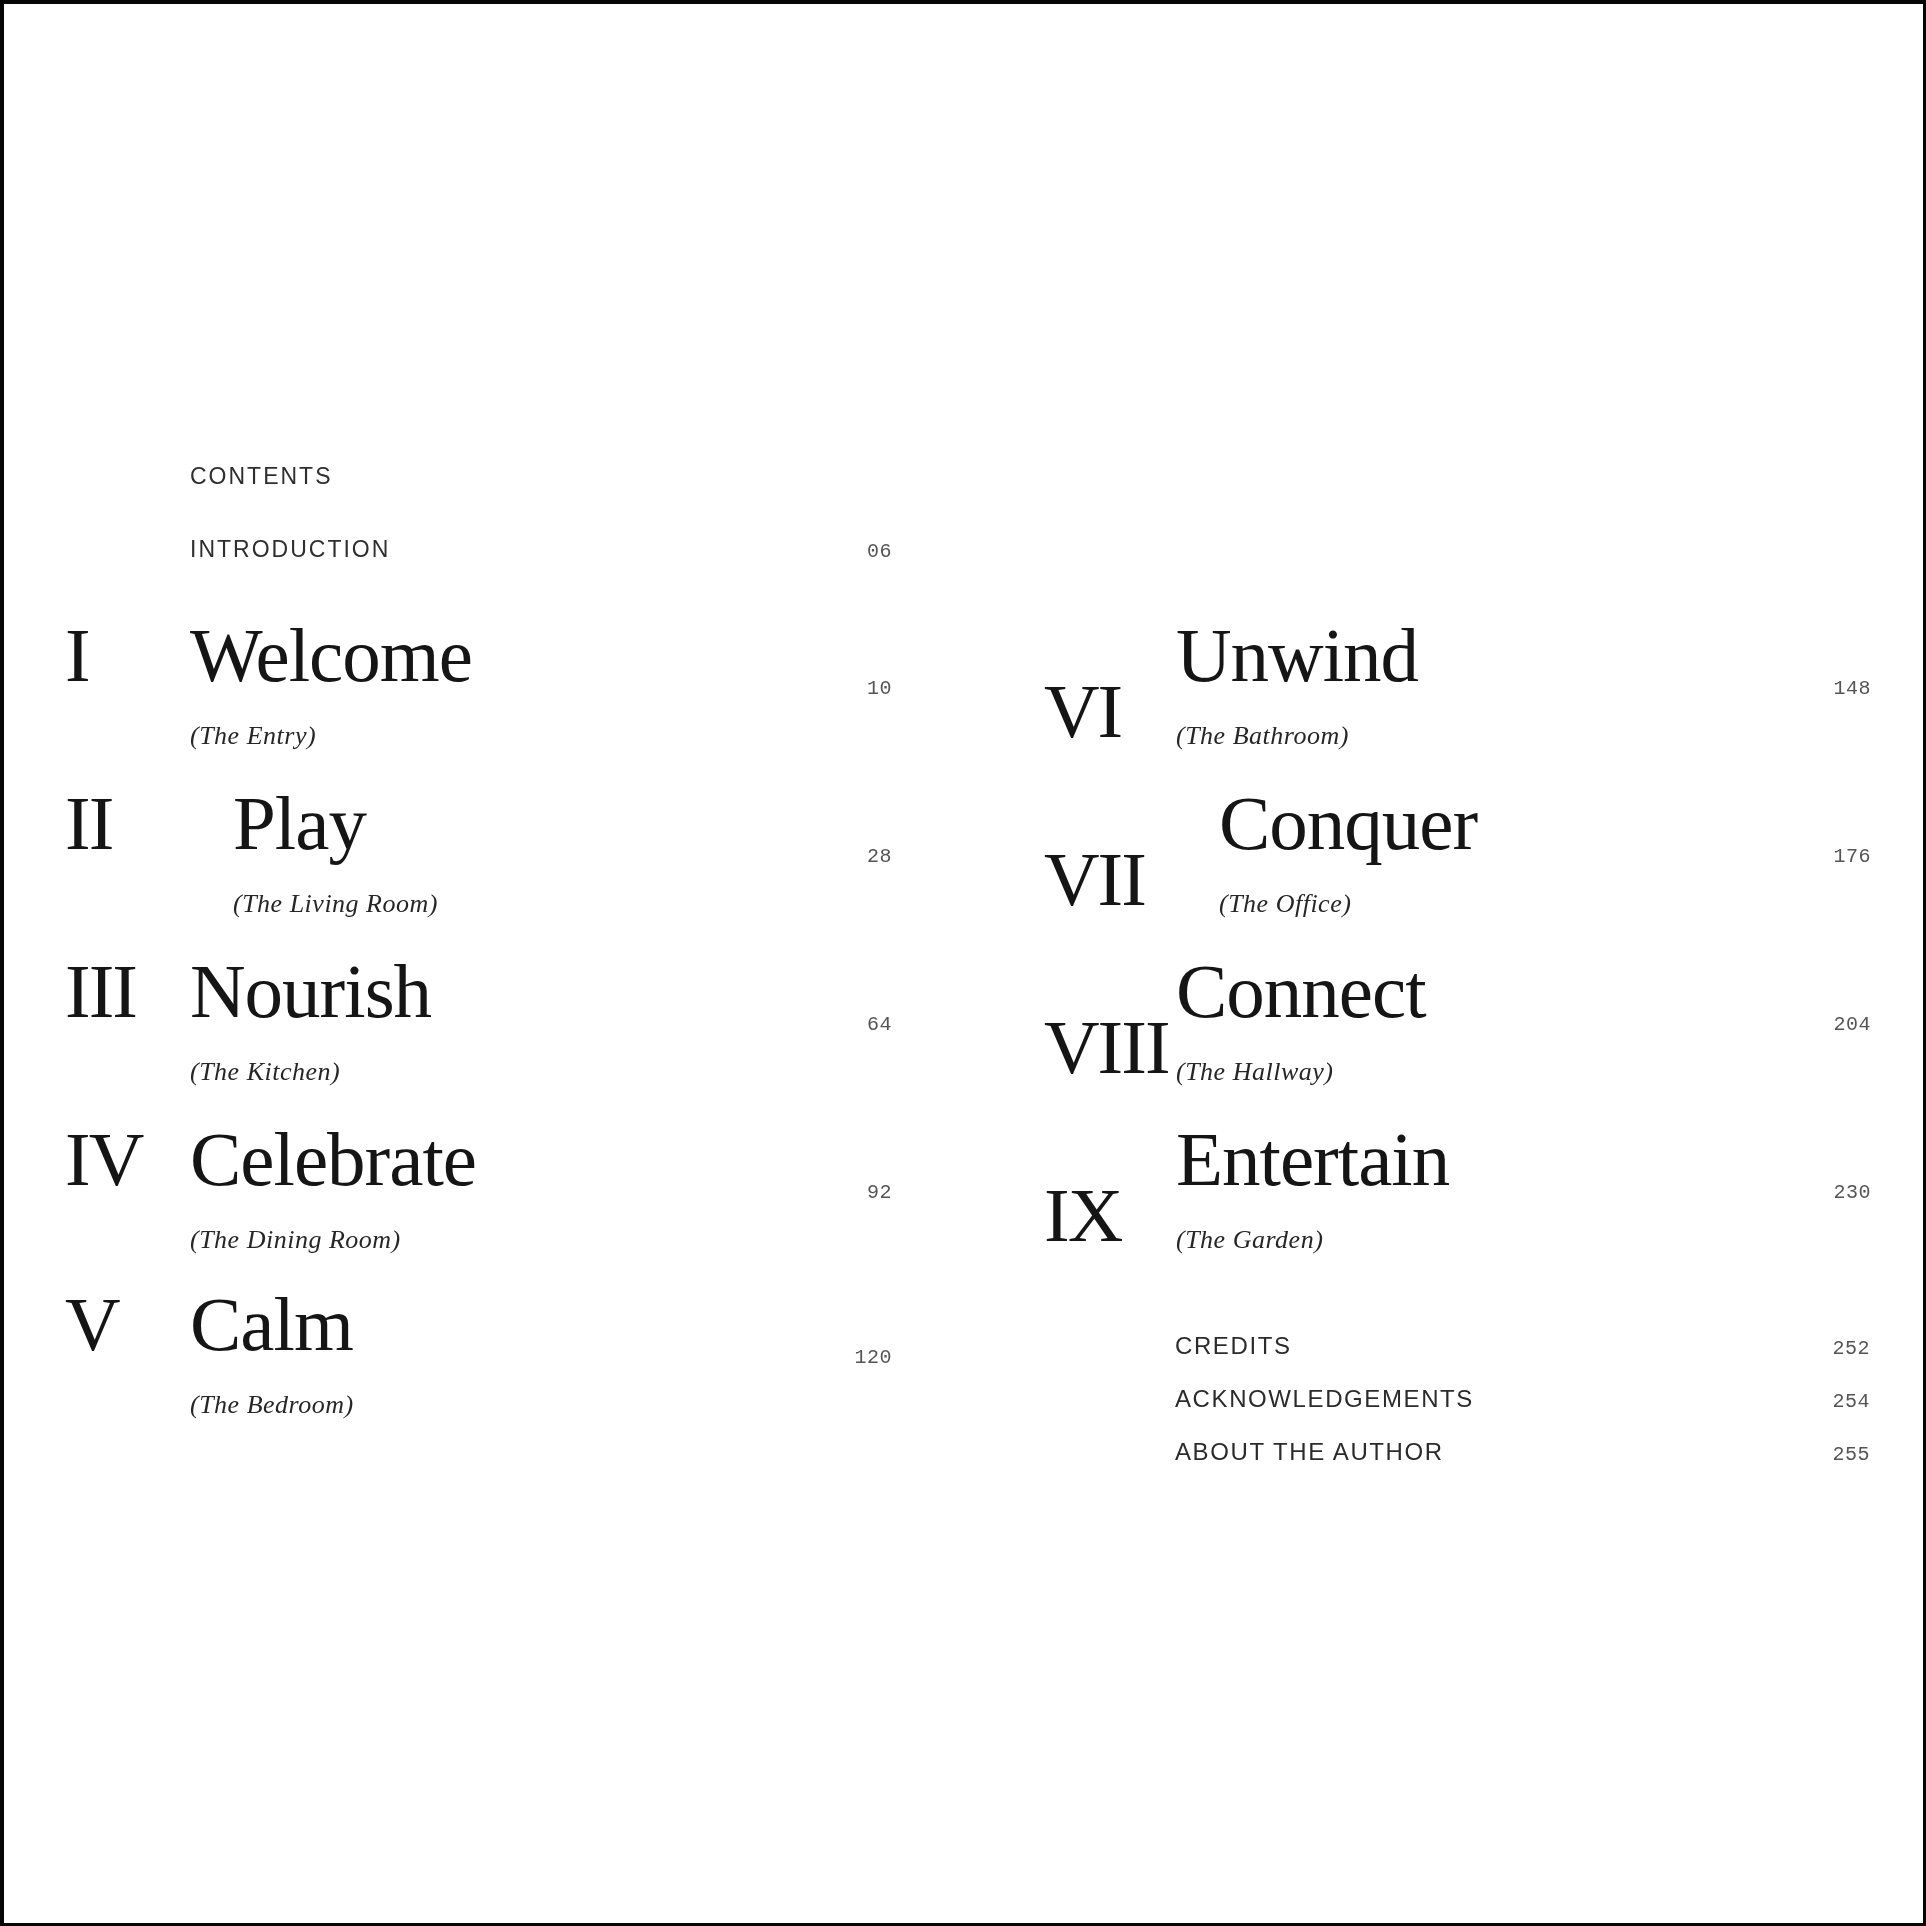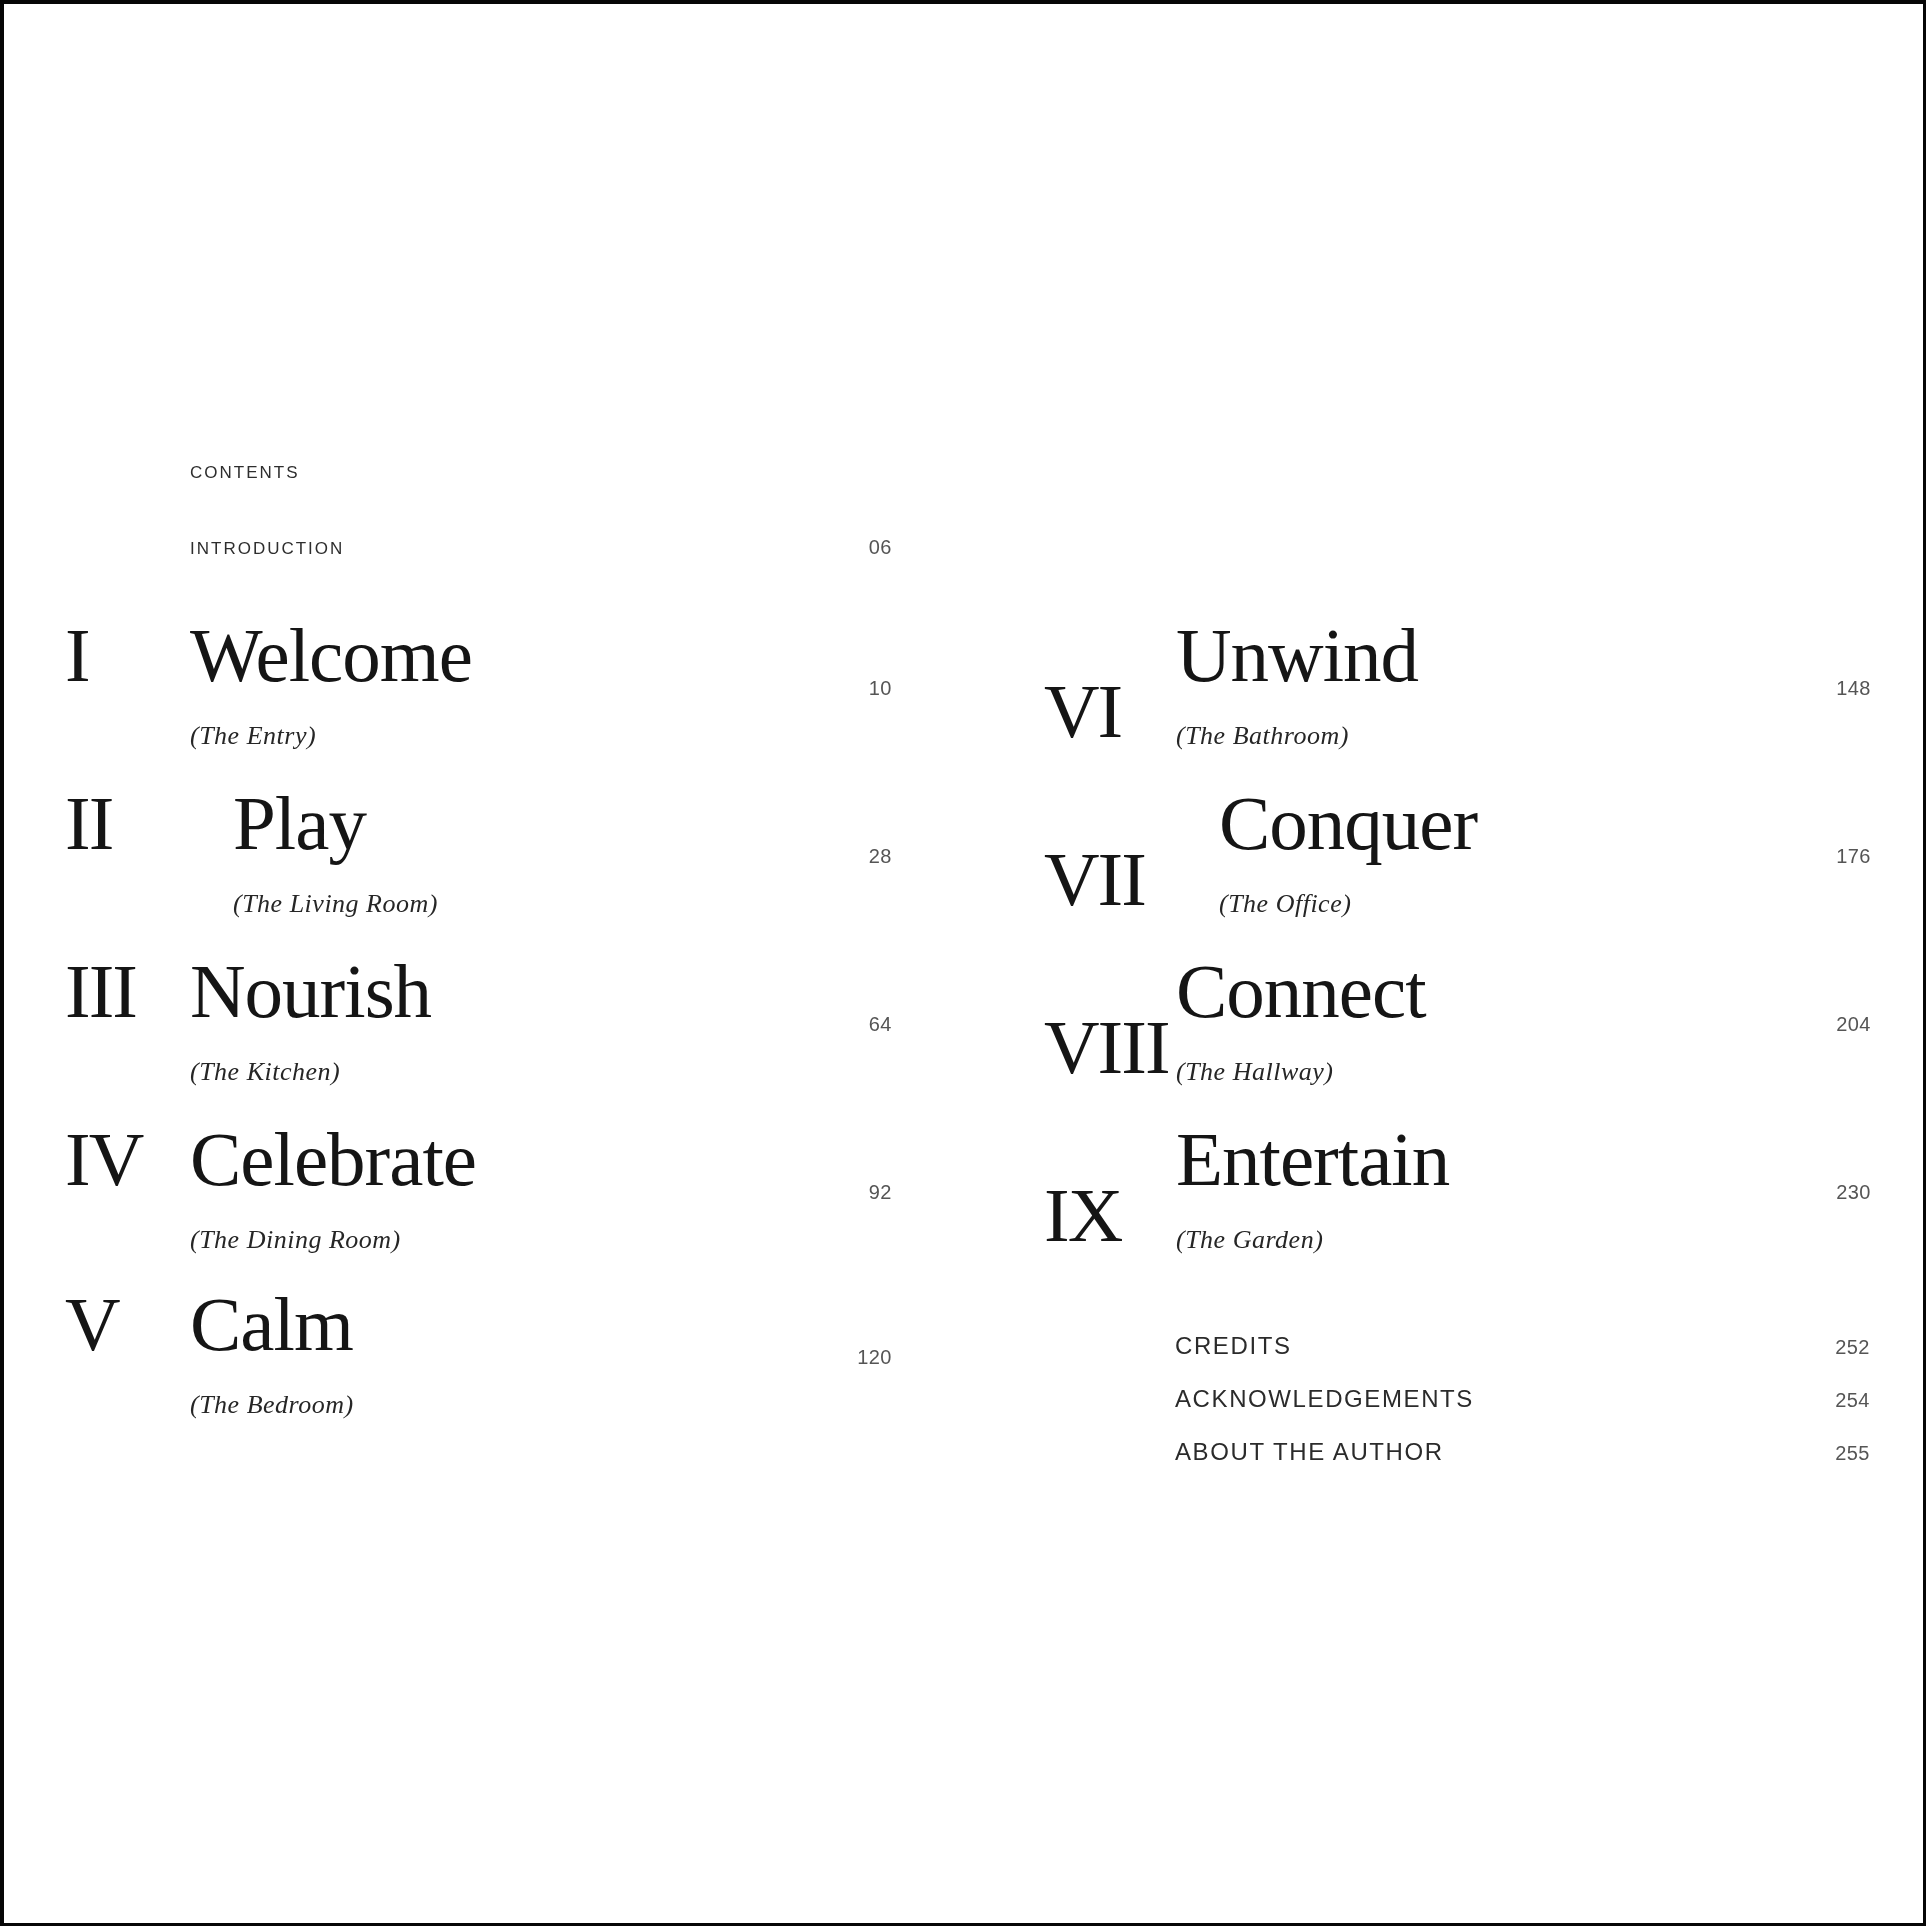--- a/index.html
+++ b/index.html
@@ -15,27 +15,27 @@
     background: #ffffff;
     border: 4px solid #060606;
     overflow: hidden;
     font-family: "Liberation Serif", serif;
     color: #151515;
   }
 
   
   .sans-label {
     font-family: "Liberation Sans", sans-serif;
-    font-size: 17px;
+    font-size: 23px;
     letter-spacing: 2px;
     color: #2e2e2e;
     white-space: nowrap;
   }
   .pagenum {
-    font-family: Liberation Sans, sans-serif;
+    font-family: Liberation Mono, monospace;
     font-size: 20px;
     letter-spacing: 0.5px;
     color: #555555;
     white-space: nowrap;
   }
 
   .contents-label {
     position: absolute;
     left: 186px;
     top: 459px;

